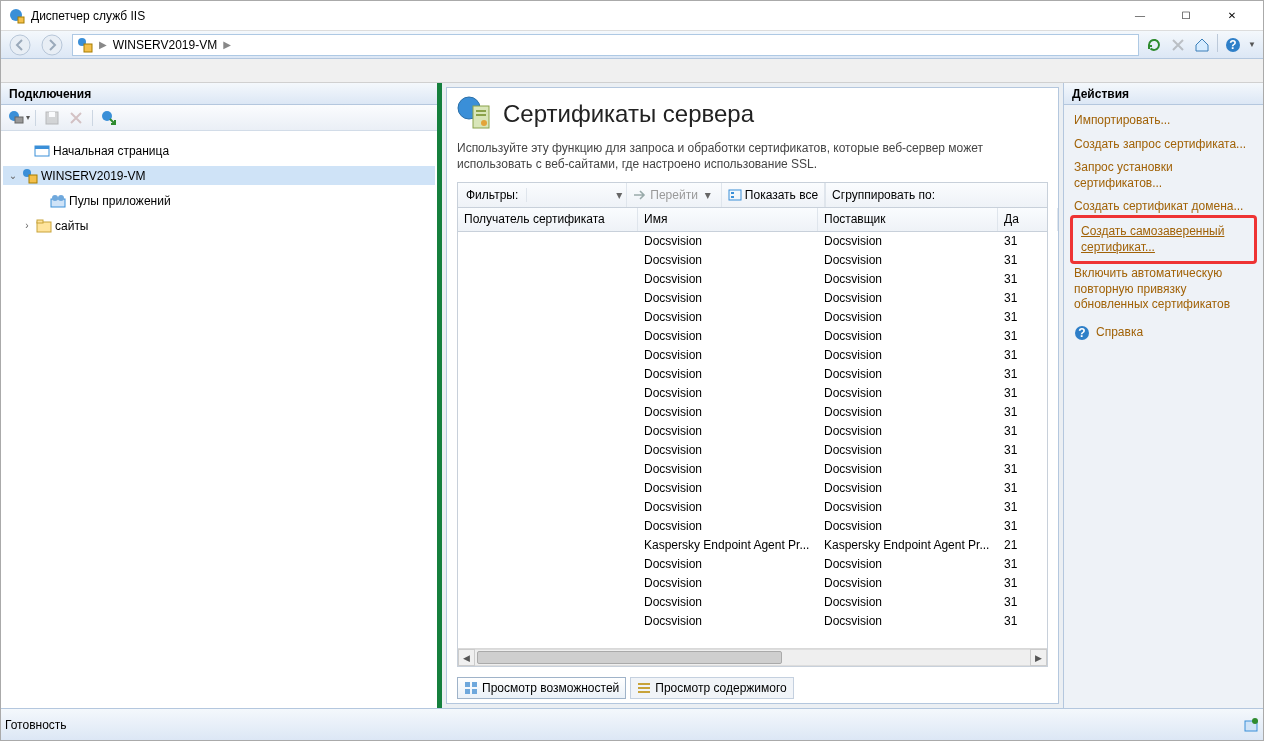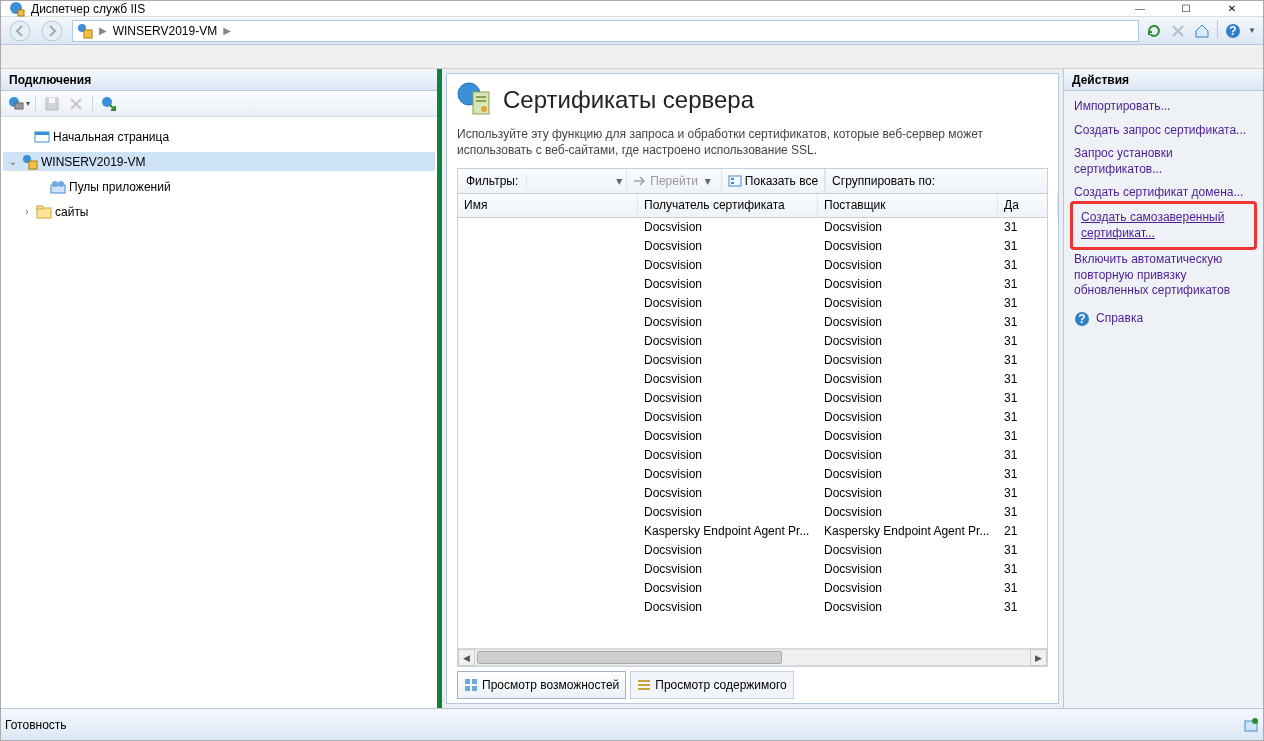--- a/index.html
+++ b/index.html
@@ -1,17 +1,17 @@
 <!DOCTYPE html>
 <html><head>
 <meta charset="utf-8">
 <style>
 * { margin:0; padding:0; box-sizing:border-box; font-family:"Segoe UI",Tahoma,sans-serif; font-size:12px; }
 body { background:#f0f0f0; width:1264px; height:741px; overflow:hidden; display:flex; flex-direction:column; border:1px solid #aaa; }
-.titlebar { height:16px; background:#fff; display:flex; align-items:center; padding:0 8px; border-bottom:1px solid #ddd; }
+.titlebar { height:30px; background:#fff; display:flex; align-items:center; padding:0 8px; border-bottom:1px solid #ddd; }
 .titlebar .appicon { width:16px; height:16px; margin-right:6px; }
 .titlebar .title { flex:1; color:#000; }
 .titlebar .winbtn { width:46px; height:28px; display:flex; align-items:center; justify-content:center; font-family:Segoe UI Symbol; font-size:10px; color:#000; }
 .navbar { height:28px; background:linear-gradient(#f4f8fc,#dce7f5); border-bottom:1px solid #b4c7de; display:flex; align-items:center; padding:0 3px; }
 .navbtn { width:32px; height:24px; display:flex; align-items:center; justify-content:center; color:#aab; border-radius:2px; }
 .addrbox { flex:1; height:22px; background:#fff; border:1px solid #aec9e4; margin:0 4px; display:flex; align-items:center; padding:0 4px; gap:6px; }
 .addrbox .sep { color:#888; font-size:10px; }
 .navright { display:flex; gap:2px; padding-right:2px; }
 .navright .iconbtn { width:22px; height:22px; display:flex; align-items:center; justify-content:center; border-radius:2px; }
 .menubar { height:24px; background:#f0f0f0; border-bottom:1px solid #d0d0d0; display:flex; align-items:center; padding:0 6px; gap:2px; }
@@ -42,26 +42,26 @@
 .ghdr { height:24px; background:linear-gradient(#fafcfe,#eef2f7); border-bottom:1px solid #c8d0da; }
 .ghdr > div { border-right:1px solid #dfe5ec; padding:4px 6px; font-weight:400; white-space:nowrap; overflow:hidden; text-overflow:ellipsis;}
 .gbody { flex:1; overflow:hidden; background:#fff; }
 .grow { height:19px; }
 .grow > div { padding:2px 6px; white-space:nowrap; overflow:hidden; text-overflow:ellipsis; border-right:1px solid transparent;}
 .hscroll { height:18px; background:#f4f4f4; border-top:1px solid #d9d9d9; display:flex; align-items:center; }
 .hscroll .arrow{ width:17px;height:17px;display:flex;align-items:center;justify-content:center;background:#f0f0f0;border:1px solid #ccc;font-size:9px;color:#555;}
 .hscroll .track{flex:1;height:17px;background:#efefef;border-top:1px solid #ddd;border-bottom:1px solid #ddd;position:relative;}
 .hscroll .thumb{position:absolute;left:2px;top:1px;height:13px;width:55%;background:#cfcfcf;border:1px solid #aaa;border-radius:2px;}
 .viewtabs { height:26px; display:flex; align-items:flex-end; gap:4px; margin-top:6px;}
-.vtab { height:28px; display:flex; align-items:center; gap:4px; padding:0 6px; border:1px solid #9fb3c9; background:linear-gradient(#fff,#eaf1f8); }
+.vtab { height:22px; display:flex; align-items:center; gap:4px; padding:0 6px; border:1px solid #9fb3c9; background:linear-gradient(#fff,#eaf1f8); }
 .vtab.inactive { background:#f1f4f8; border-color:#c4d0df;}
 .rightpanel { width:200px; background:#eef2f7; border-left:1px solid #b4c7de; display:flex; flex-direction:column; }
 .rightpanel .panelhdr{background:linear-gradient(#f4f8fc,#dce7f5);}
 .actions { flex:1; padding:4px 2px; overflow:auto; }
-.alink { display:block; color:#4c1d95; padding:4px 8px; line-height:1.3; text-decoration:none; cursor:pointer;}
+.alink { display:block; color:#a16207; padding:4px 8px; line-height:1.3; text-decoration:none; cursor:pointer;}
 .alink.help { display:flex; align-items:center; gap:6px; margin-top:4px;}
 .bigred { border:3px solid #e33; border-radius:4px; margin:2px 4px; padding:2px 0;}
 .bigred .alink { text-decoration:underline;}
 .statusbar { height:32px; background:linear-gradient(#f4f8fc,#dce7f5); border-top:1px solid #b4c7de; display:flex; align-items:center; padding:0 4px; justify-content:space-between;text-align:center;}
 
 svg{display:block;}
 </style>
 </head>
 <body>
 
@@ -256,22 +256,22 @@
           </div>
         <div style="width:1px;height:100%;background:#dfe5ec"></div>
         <div class="fbtn active" style="border:none">
             <span>Сгруппировать по:</span>
           </div>
         <div style="flex:1"></div>
       </div>
 
       <div class="gridwrap">
         <div class="ghdr">
+          <div>Получатель сертификата</div>
           <div>Имя</div>
-          <div>Получатель сертификата</div>
           <div>Поставщик</div>
           <div>Да</div>
         </div>
         <div class="gbody" id="gbody">
             <div class="grow">
               <div></div>
               <div>Docsvision</div>
               <div>Docsvision</div>
               <div>31</div>
             </div>

